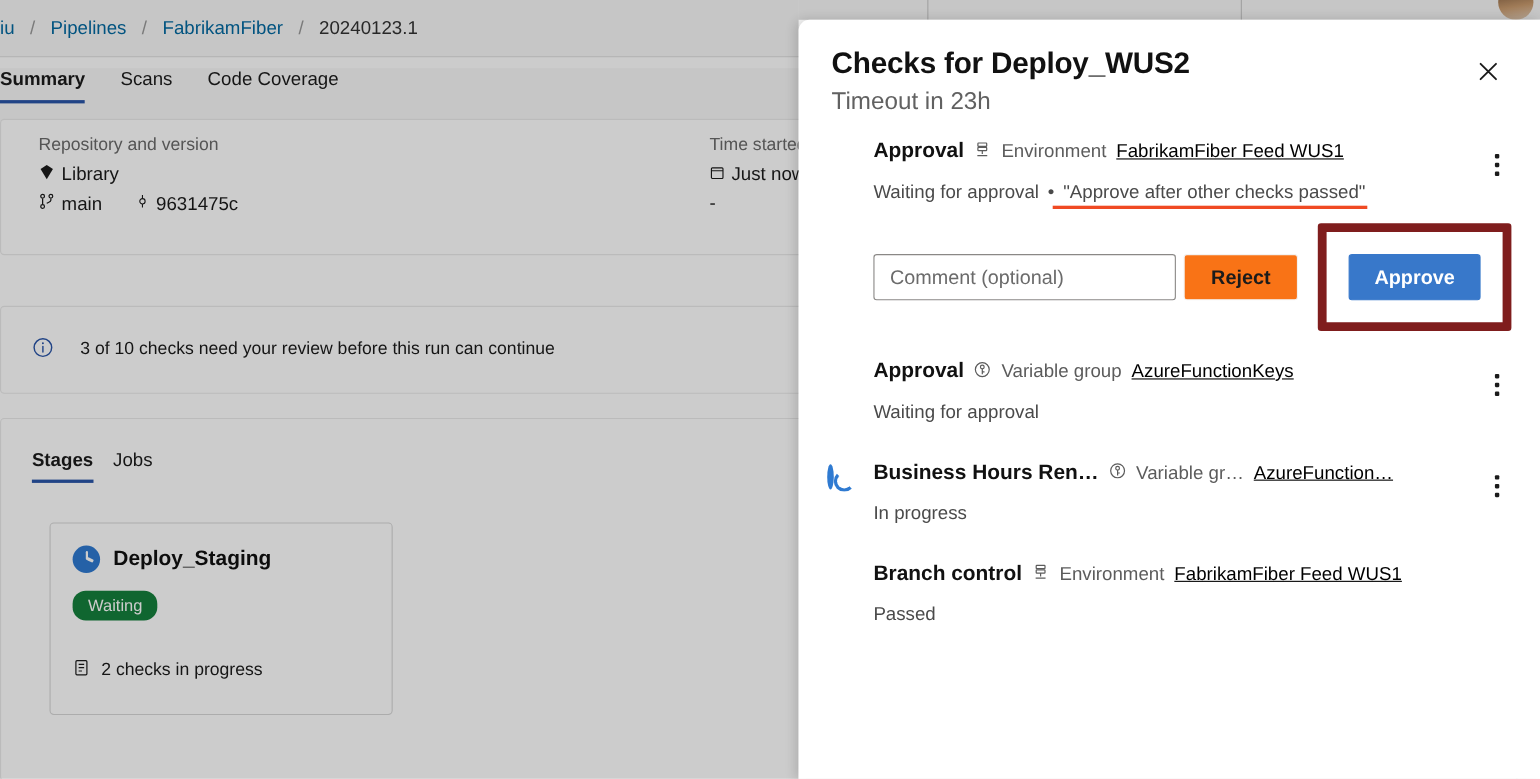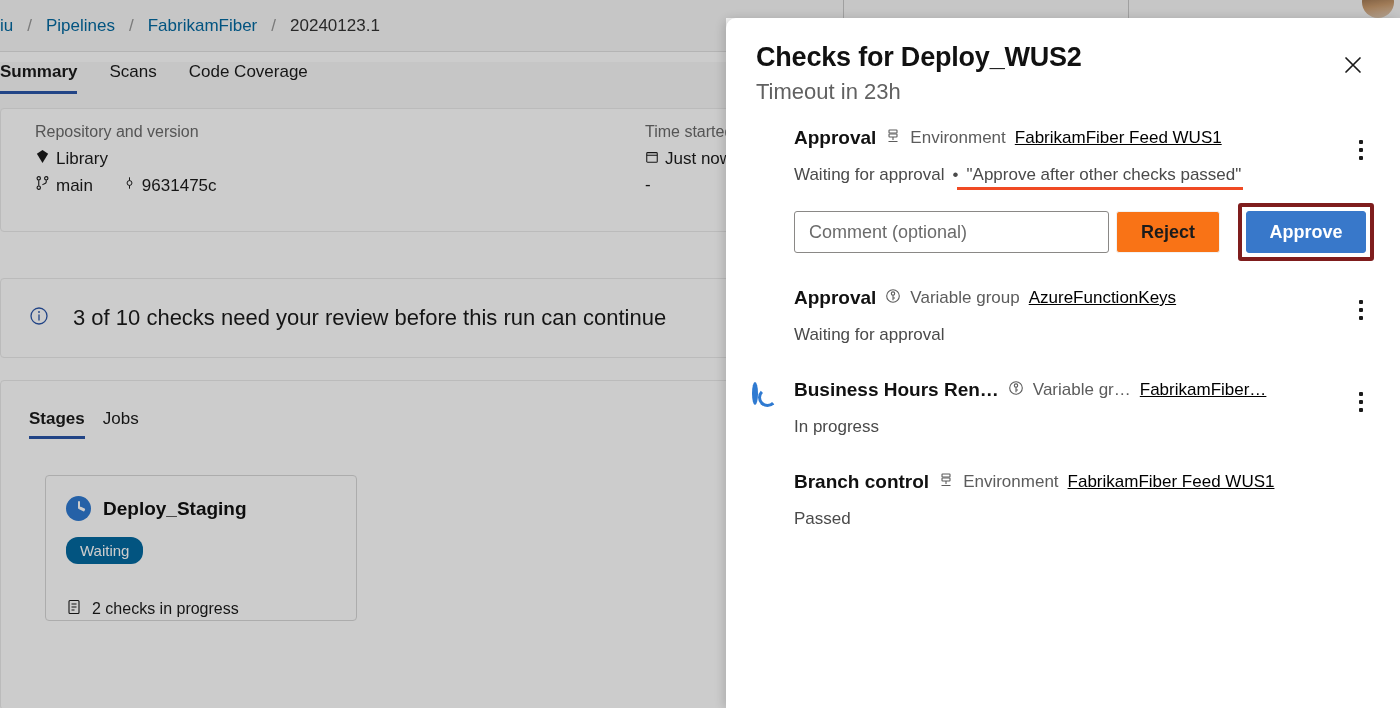--- a/index.html
+++ b/index.html
@@ -81,51 +81,51 @@
   .sum-label { font-size: 16px; color: #6b6b6b; margin-bottom: 8px; }
   .sum-line { display: flex; align-items: center; gap: 6px; margin-bottom: 6px; font-size: 17px; color: #1b1b1b; }
   .sum-line .gap { width: 18px; }
 
   
   .info-banner {
     position: absolute; left: 0; top: 278px; width: 1380px; height: 80px;
     background: #ffffff; border: 1px solid #eaeaea; border-radius: 4px;
     display: flex; align-items: center; padding-left: 28px; gap: 24px;
   }
-  .info-text { font-size: 22px; color: #1b1b1b; }
+  .info-text { font-size: 16px; color: #1b1b1b; }
 
   
   .stages-card {
     position: absolute; left: 0; top: 380px; width: 1380px; height: 330px;
     background: #ffffff; border: 1px solid #eaeaea; border-radius: 4px;
     padding: 28px 28px 0 28px;
   }
   .stages-tabs { display: flex; gap: 0; margin-bottom: 36px; }
   .stage-tab {
     font-size: 17px; color: #1b1b1b; padding: 0 18px 10px 0;
     position: relative;
   }
   .stage-tab.active { font-weight: bold; }
   .stage-tab.active::after {
     content: ""; position: absolute; left: 0; right: 18px; bottom: 0;
     height: 3px; background: #2a55a8;
   }
 
   .stage-box {
-    width: 312px; height: 146px;
+    width: 312px; height: 175px;
     border: 1px solid #d8d8d8; border-radius: 4px;
     background: #fff;
     margin-left: 16px;
     padding: 20px 20px;
   }
   .stage-title-row { display: flex; align-items: center; gap: 12px; }
   .stage-title { font-size: 19px; font-weight: bold; color: #111; }
   .badge-waiting {
     display: inline-block; margin-top: 16px;
-    background: #0369a1; color: #fff; font-size: 15px;
+    background: #15803d; color: #fff; font-size: 15px;
     padding: 5px 14px; border-radius: 12px;
   }
   .stage-checks {
     display: flex; align-items: center; gap: 10px;
     margin-top: 35px; font-size: 16px; color: #1b1b1b;
   }
 
   
   .panel {
     position: absolute; left: 726px; top: 18px;
@@ -182,22 +182,22 @@
   .comment-input::placeholder { color: #6b6b6b; }
   .btn-reject {
     margin-left: 7px;
     height: 42px; min-width: 104px;
     background: #f97316; border: 1px solid #f3f2f1; border-radius: 3px;
     font-size: 18px; font-weight: bold; color: #1b1b1b; cursor: pointer;
     font-family: "Liberation Sans", sans-serif;
   }
   .approve-highlight {
     margin-left: 18px;
-    border: 4px solid #7f1d1d; border-radius: 3px;
-    padding: 4px; display: inline-flex;
+    border: 8px solid #7f1d1d; border-radius: 3px;
+    padding: 20px; display: inline-flex;
   }
   .btn-approve {
     height: 42px; min-width: 120px;
     background: #3878ca; border: 1px solid #3878ca; border-radius: 3px;
     color: #ffffff; font-size: 18px; font-weight: bold; cursor: pointer;
     font-family: "Liberation Sans", sans-serif;
   }
 
   
   .ic-clock {
@@ -435,21 +435,21 @@
         <div class="check-row1">
           <span class="check-name">Business Hours Ren…</span>
           <span class="svg-ic">
             <svg width="16" height="16" viewBox="0 0 16 16" fill="none" stroke="#5c5c5c" stroke-width="1.1">
               <circle cx="8" cy="8" r="6.3"></circle>
                 <circle cx="8" cy="5.6" r="1.7"></circle>
                 <path d="M8 7.3v5 M8 10h2"></path>
             </svg>
           </span>
           <span class="res-type">Variable gr…</span>
-          <span class="res-link">FabrikamFiber…</span>
+          <span class="res-link">AzureFunction…</span>
         </div>
         <div class="check-row2">
           <span>In progress</span>
         </div>
       </div>
       <div class="kebab">
           <i></i>
           <i></i>
           <i></i>
         </div>

